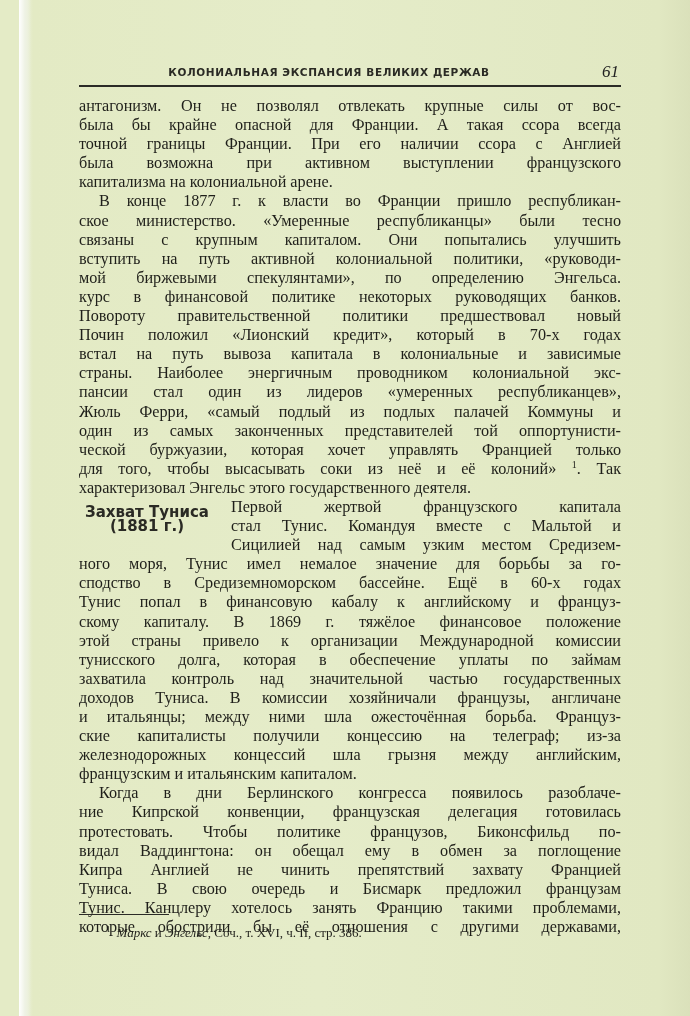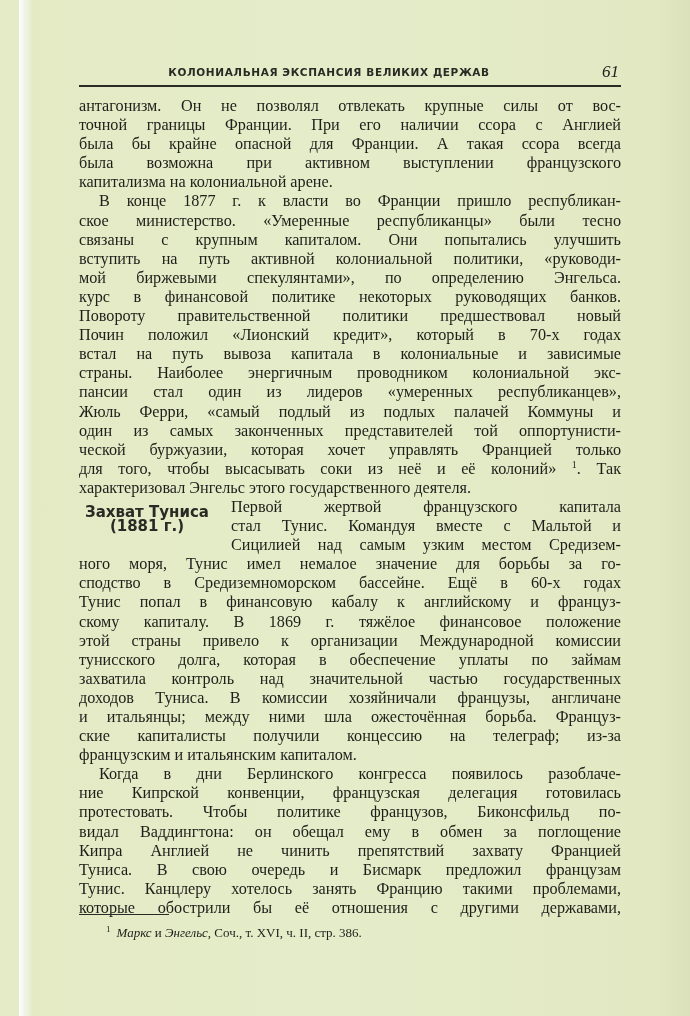--- a/index.html
+++ b/index.html
@@ -71,22 +71,22 @@
   <div class="left-edge"></div>
 
   <div class="running-head">
     <span class="running-title">КОЛОНИАЛЬНАЯ ЭКСПАНСИЯ ВЕЛИКИХ ДЕРЖАВ</span>
     <span class="page-number">61</span>
   </div>
   <div class="head-rule"></div>
 
   <div class="body-text">
     <span class="line">антагонизм. Он не позволял отвлекать крупные силы от вос-</span>
+    <span class="line">была бы крайне опасной для Франции. А такая ссора всегда</span>
     <span class="line">точной границы Франции. При его наличии ссора с Англией</span>
-    <span class="line">была бы крайне опасной для Франции. А такая ссора всегда</span>
     <span class="line">была возможна при активном выступлении французского</span>
     <span class="line last">капитализма на колониальной арене.</span>
     <span class="line indent">В конце 1877 г. к власти во Франции пришло республикан-</span>
     <span class="line">ское министерство. «Умеренные республиканцы» были тесно</span>
     <span class="line">связаны с крупным капиталом. Они попытались улучшить</span>
     <span class="line">вступить на путь активной колониальной политики, «руководи-</span>
     <span class="line">мой биржевыми спекулянтами», по определению Энгельса.</span>
     <span class="line">курс в финансовой политике некоторых руководящих банков.</span>
     <span class="line">Повороту правительственной политики предшествовал новый</span>
     <span class="line">Почин положил «Лионский кредит», который в 70-х годах</span>
@@ -104,20 +104,21 @@
     <span class="line">ного моря, Тунис имел немалое значение для борьбы за го-</span>
     <span class="line">сподство в Средиземноморском бассейне. Ещё в 60-х годах</span>
     <span class="line">Тунис попал в финансовую кабалу к английскому и француз-</span>
     <span class="line">скому капиталу. В 1869 г. тяжёлое финансовое положение</span>
     <span class="line">этой страны привело к организации Международной комиссии</span>
     <span class="line">тунисского долга, которая в обеспечение уплаты по займам</span>
     <span class="line">захватила контроль над значительной частью государственных</span>
     <span class="line">доходов Туниса. В комиссии хозяйничали французы, англичане</span>
     <span class="line">и итальянцы; между ними шла ожесточённая борьба. Француз-</span>
     <span class="line">ские капиталисты получили концессию на телеграф; из-за</span>
+    <span class="line">железнодорожных концессий шла грызня между английским,</span>
     <span class="line last">французским и итальянским капиталом.</span>
     <span class="line indent">Когда в дни Берлинского конгресса появилось разоблаче-</span>
     <span class="line">ние Кипрской конвенции, французская делегация готовилась</span>
     <span class="line">протестовать. Чтобы политике французов, Биконсфильд по-</span>
     <span class="line">видал Ваддингтона: он обещал ему в обмен за поглощение</span>
     <span class="line">Кипра Англией не чинить препятствий захвату Францией</span>
     <span class="line">Туниса. В свою очередь и Бисмарк предложил французам</span>
     <span class="line">Тунис. Канцлеру хотелось занять Францию такими проблемами,</span>
     <span class="line">которые обострили бы её отношения с другими державами,</span>
   </div>

